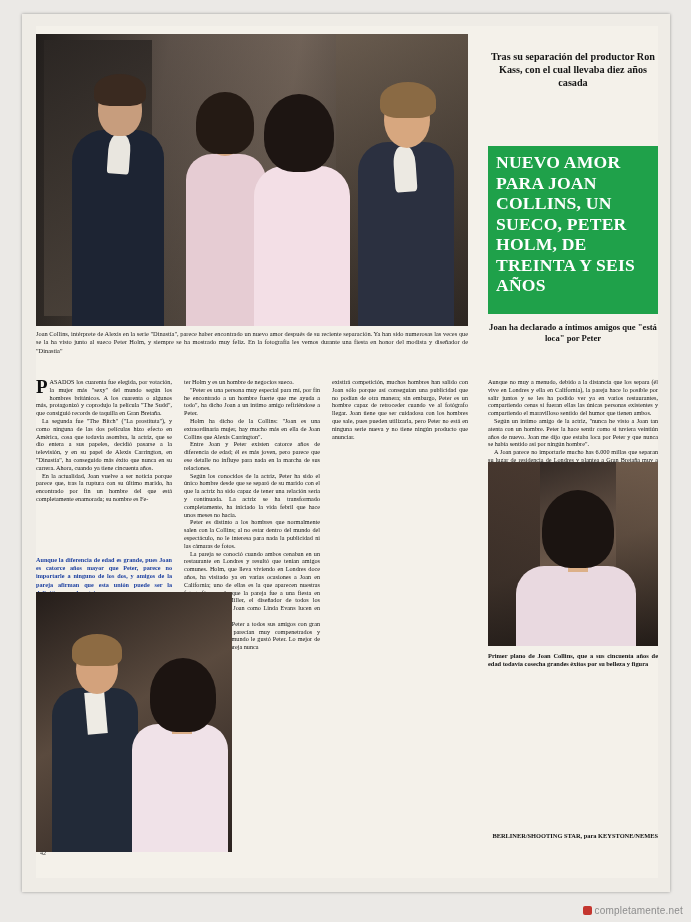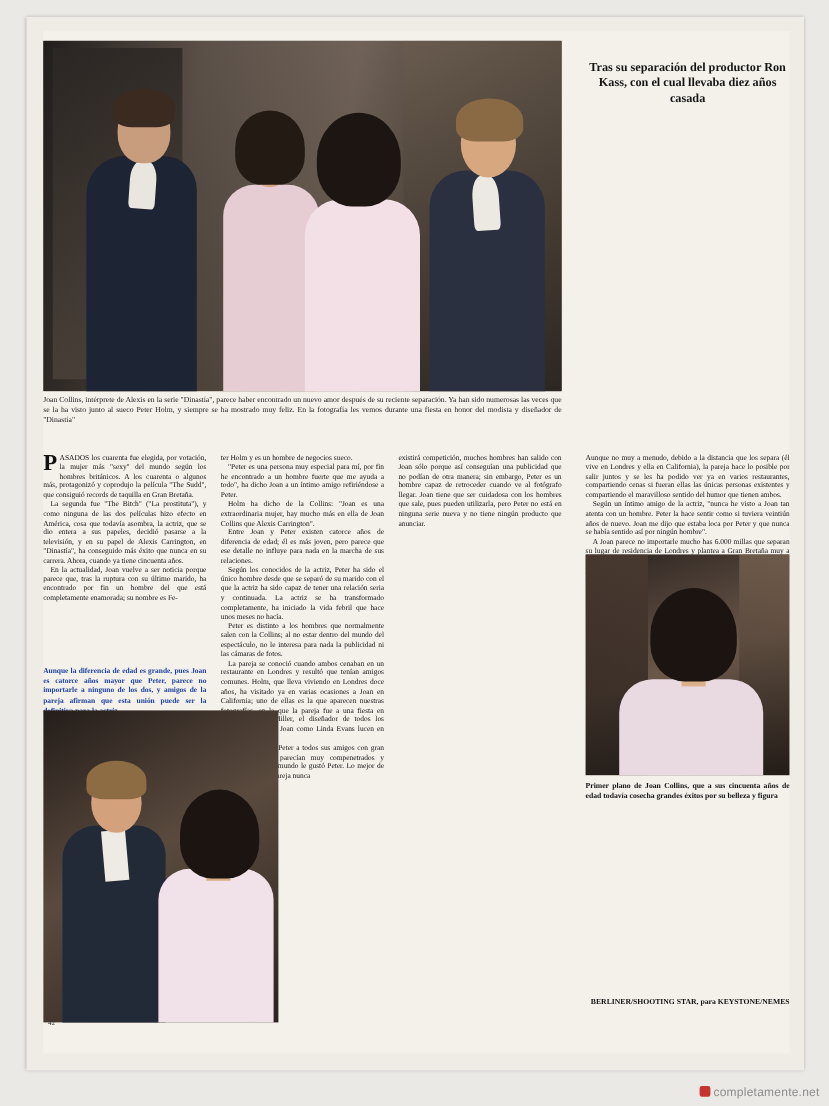--- a/index.html
+++ b/index.html
@@ -301,20 +301,22 @@
 
       <div class="person p4-body"></div>
       <div class="person p4-shirt"></div>
       <div class="person p4-head"></div>
       <div class="person p4-hair"></div>
     </div>
 
     <div class="caption-top">Joan Collins, intérprete de Alexis en la serie "Dinastía", parece haber encontrado un nuevo amor después de su reciente separación. Ya han sido numerosas las veces que se la ha visto junto al sueco Peter Holm, y siempre se ha mostrado muy feliz. En la fotografía les vemos durante una fiesta en honor del modista y diseñador de "Dinastía"</div>
 
     <div class="lede-box">Tras su separación del productor Ron Kass, con el cual llevaba diez años casada</div>
+    <div class="green-headline">NUEVO AMOR PARA JOAN COLLINS, UN SUECO, PETER HOLM, DE TREINTA Y SEIS AÑOS</div>
+    <div class="sub-quote">Joan ha declarado a íntimos amigos que "está loca" por Peter</div>
 
     <div class="col col1">
       <p class="first"><span class="dropcap">P</span><span>ASADOS los cuarenta fue elegida, por votación, la mujer más "sexy" del mundo según los hombres británicos. A los cuarenta o algunos más, protagonizó y coprodujo la película "The Sudd", que consiguió records de taquilla en Gran Bretaña.</span></p>
       <p>La segunda fue "The Bitch" ("La prostituta"), y como ninguna de las dos películas hizo efecto en América, cosa que todavía asombra, la actriz, que se dio entera a sus papeles, decidió pasarse a la televisión, y en su papel de Alexis Carrington, en "Dinastía", ha conseguido más éxito que nunca en su carrera. Ahora, cuando ya tiene cincuenta años.</p>
       <p>En la actualidad, Joan vuelve a ser noticia porque parece que, tras la ruptura con su último marido, ha encontrado por fin un hombre del que está completamente enamorada; su nombre es Fe-</p>
     </div>
 
     <div class="blue-note">Aunque la diferencia de edad es grande, pues Joan es catorce años mayor que Peter, parece no importarle a ninguno de los dos, y amigos de la pareja afirman que esta unión puede ser la definitiva para la actriz</div>
 
     <div class="col col2">

